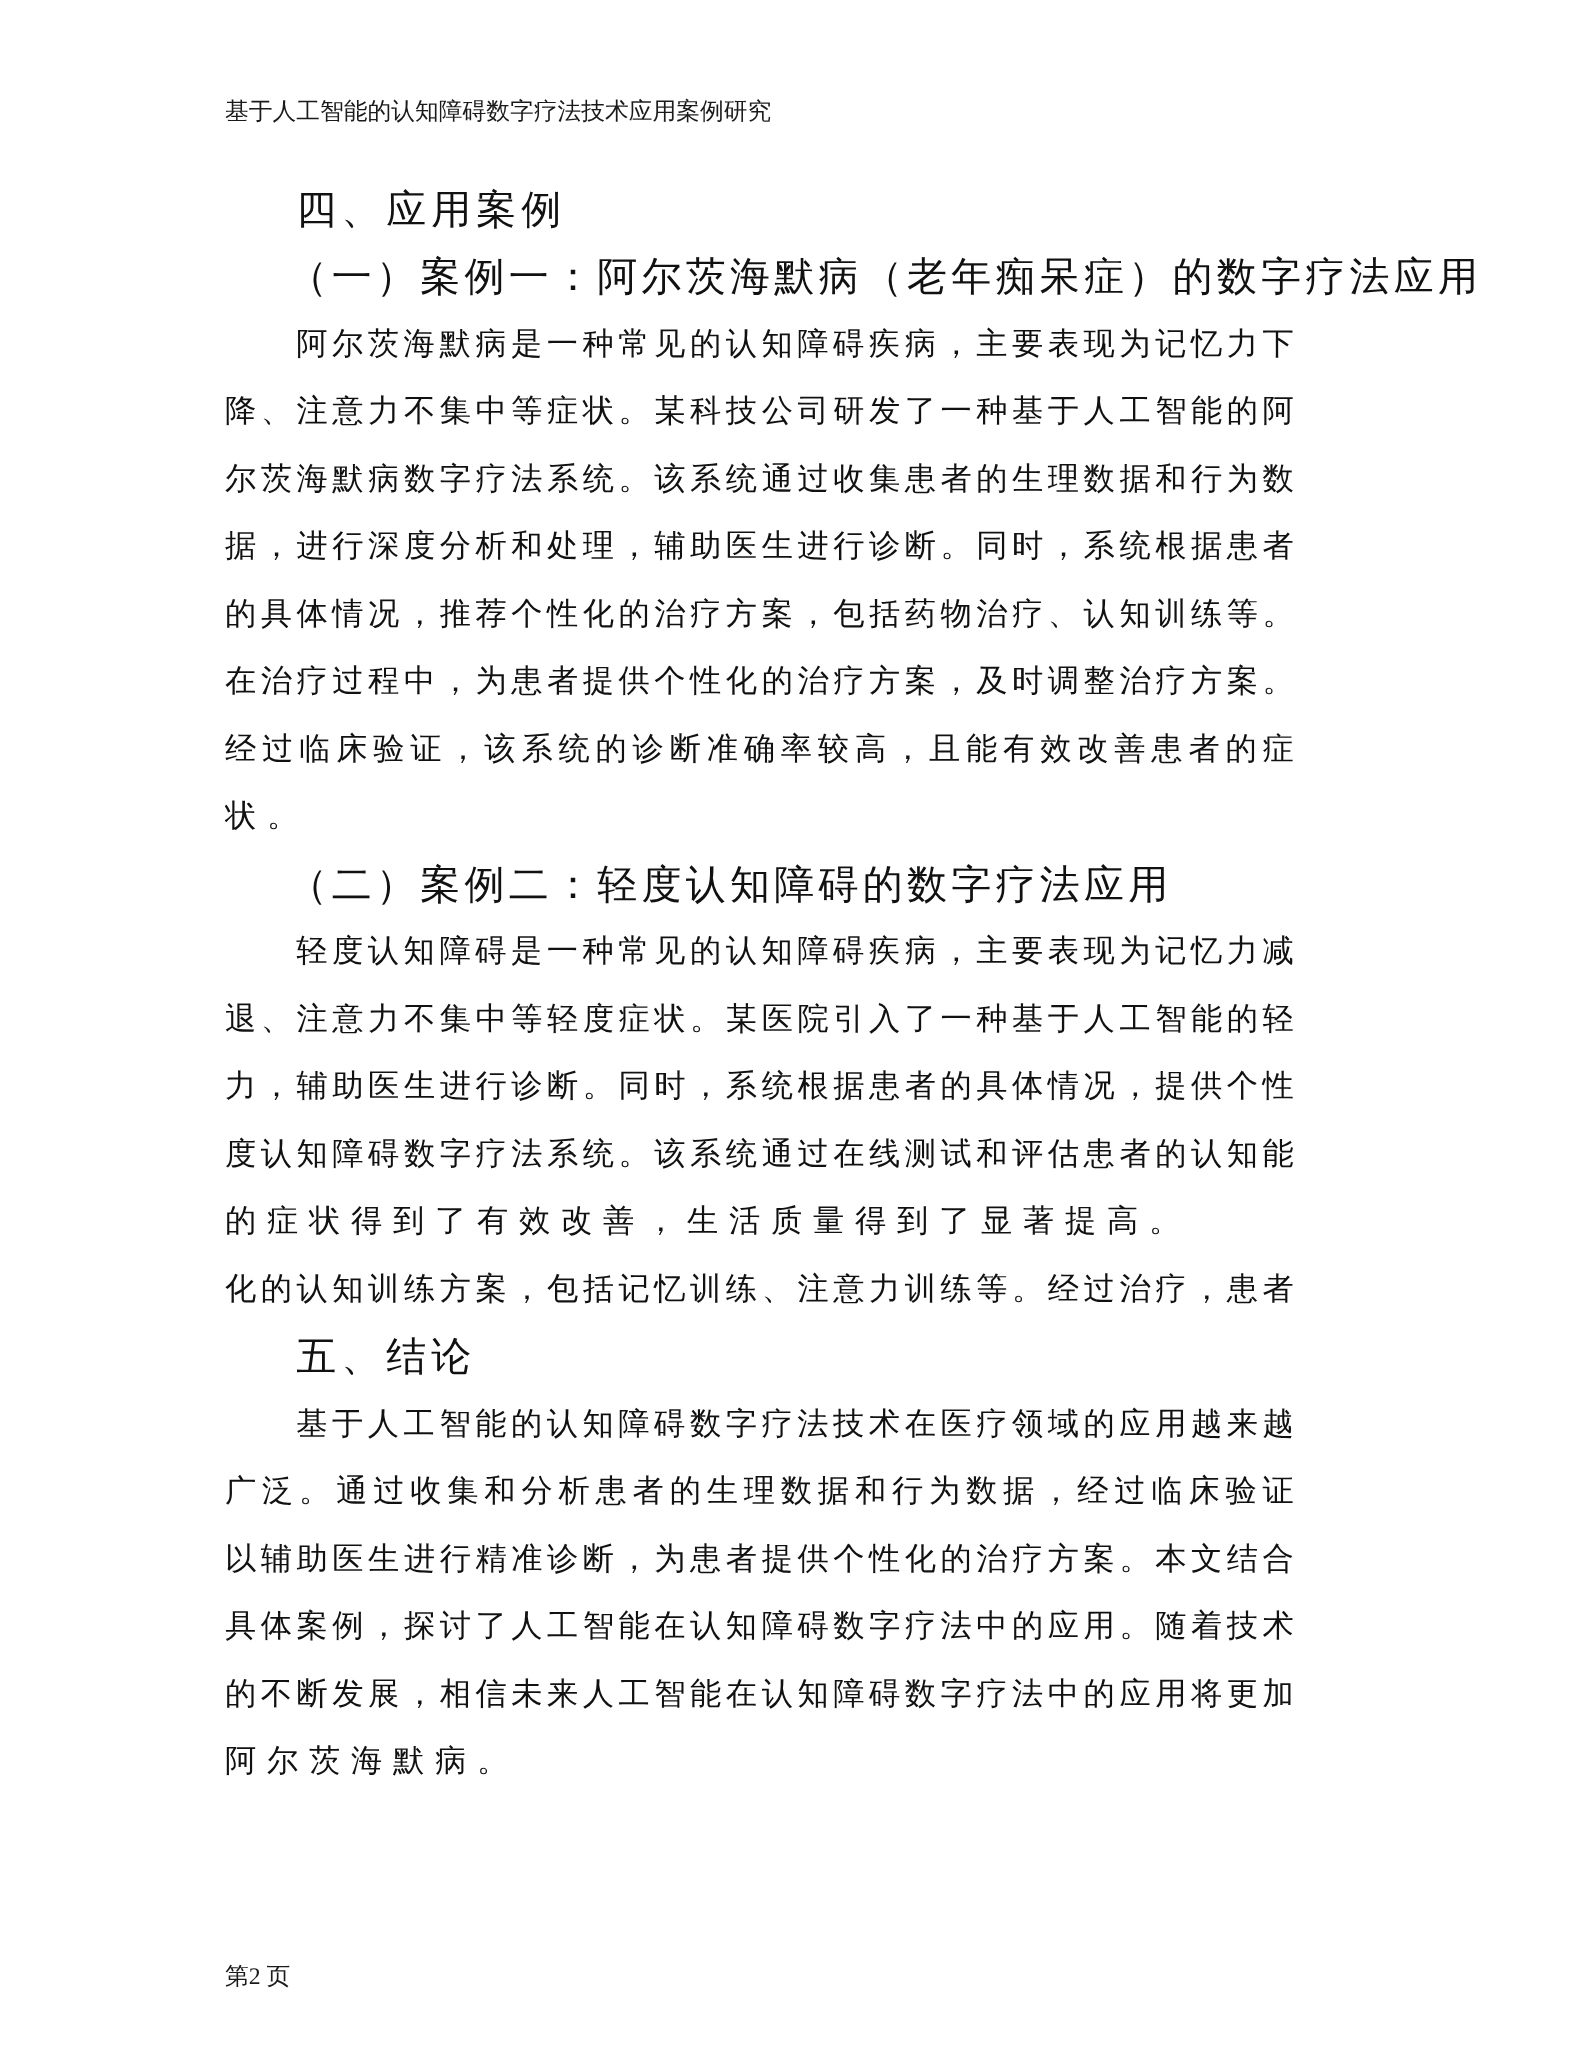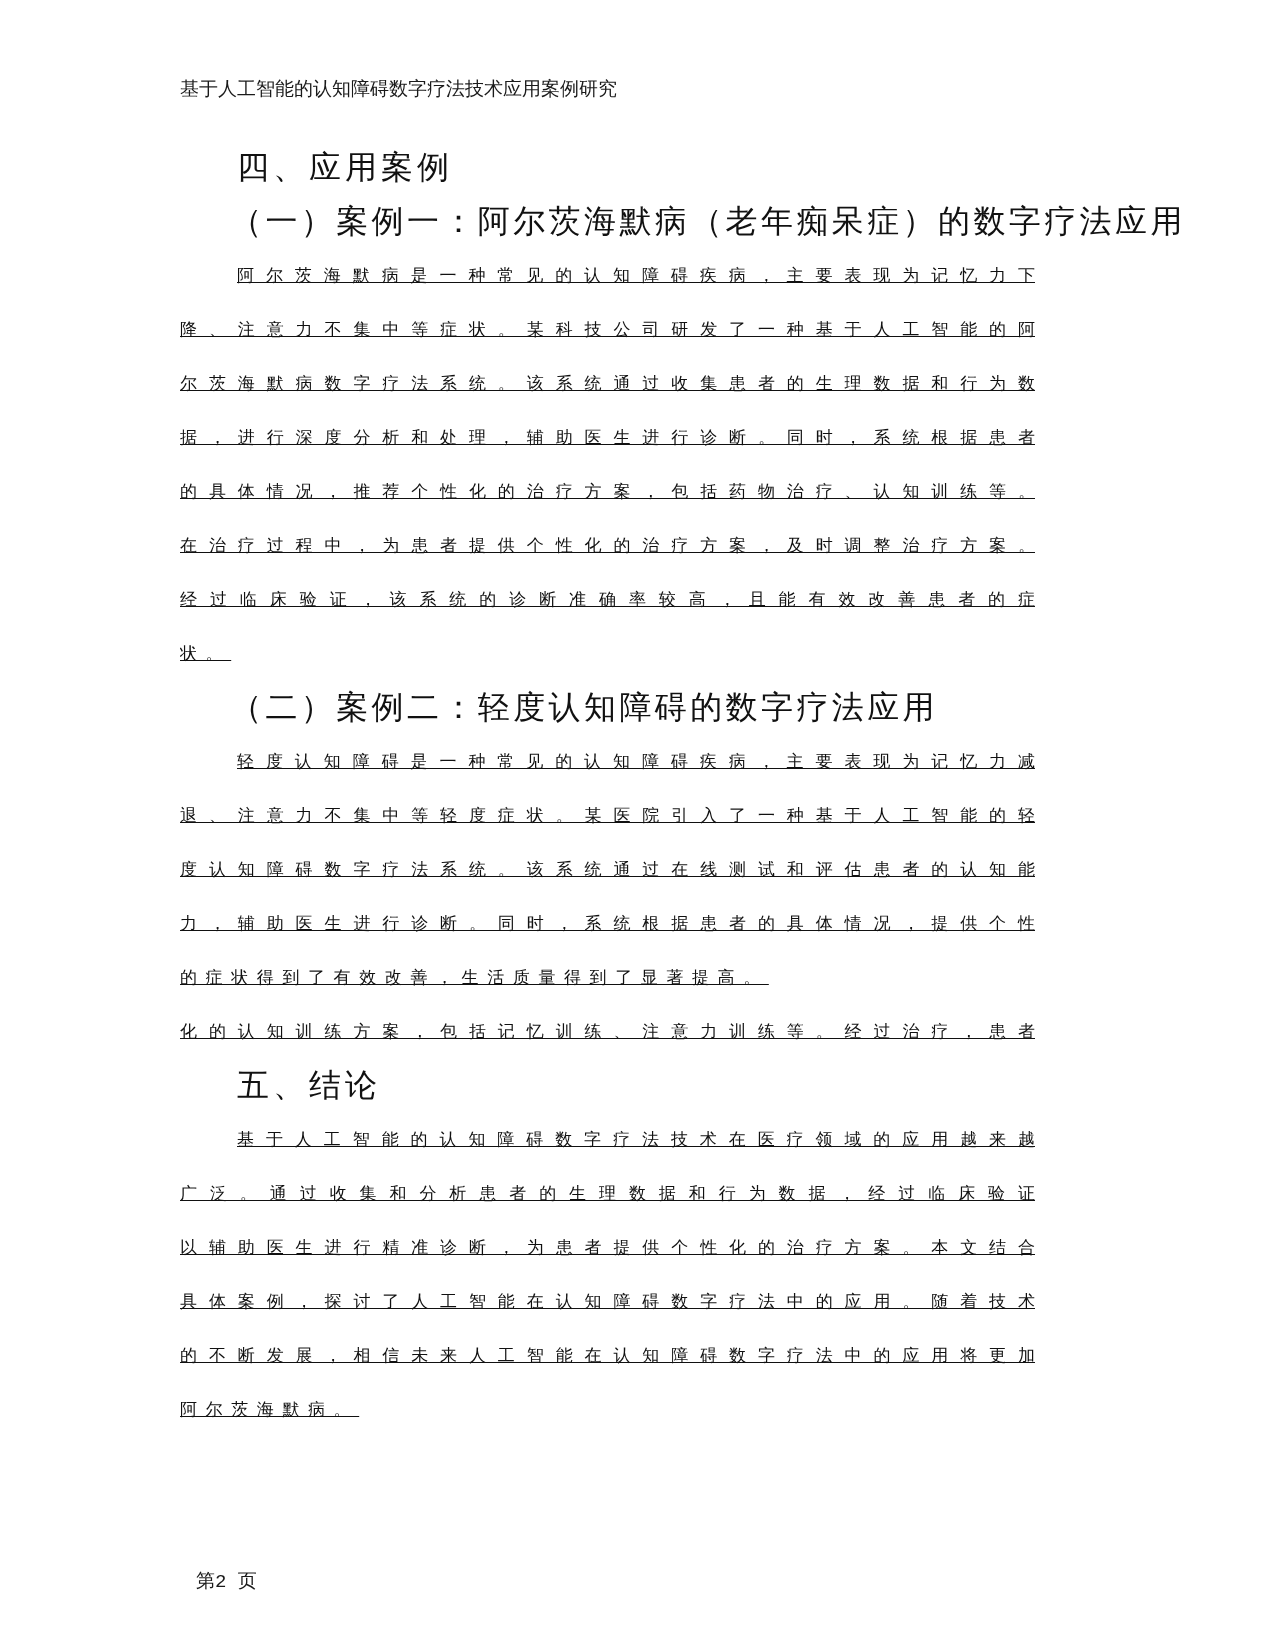--- a/index.html
+++ b/index.html
@@ -27,26 +27,25 @@
   .content {
     position: absolute;
     left: 180px;
     top: 140px;
     width: 855px;
   }
   .line {
     display: block;
     height: 54px;
     line-height: 54px;
-    font-size: 17px;
+    font-size: 25px;
     white-space: nowrap;
     text-align: justify;
     text-align-last: justify;
     overflow: hidden;
-    text-decoration: underline;
   }
   .line.last {
     text-align-last: left;
     letter-spacing: 8.6px;
   }
   .line.indent {
     padding-left: 57px;
   }
   .heading {
     display: block;
@@ -56,23 +55,23 @@
     padding-left: 57px;
     letter-spacing: 4px;
     white-space: nowrap;
   }
   .heading.sub {
     padding-left: 50px;
     letter-spacing: 3.4px;
   }
   .page-footer {
     position: absolute;
-    left: 196px;
+    left: 180px;
     top: 1568px;
-    font-family: Liberation Mono, monospace;
+    font-family: Liberation Serif, serif;
     font-size: 19px;
     color: #1a1a1a;
   }
 </style>
 </head>
 <body>
 
 <div class="page-header">基于人工智能的认知障碍数字疗法技术应用案例研究</div>
 
 <div class="content">
@@ -90,22 +89,22 @@
     <span class="line">在治疗过程中，为患者提供个性化的治疗方案，及时调整治疗方案。</span>
     <span class="line">经过临床验证，该系统的诊断准确率较高，且能有效改善患者的症</span>
     <span class="line last">状。</span>
   </div>
 
   <div class="heading sub">（二）案例二：轻度认知障碍的数字疗法应用</div>
 
   <div>
     <span class="line indent">轻度认知障碍是一种常见的认知障碍疾病，主要表现为记忆力减</span>
     <span class="line">退、注意力不集中等轻度症状。某医院引入了一种基于人工智能的轻</span>
+    <span class="line">力，辅助医生进行诊断。同时，系统根据患者的具体情况，提供个性</span>
     <span class="line">度认知障碍数字疗法系统。该系统通过在线测试和评估患者的认知能</span>
-    <span class="line">力，辅助医生进行诊断。同时，系统根据患者的具体情况，提供个性</span>
     <span class="line last">的症状得到了有效改善，生活质量得到了显著提高。</span>
     <span class="line">化的认知训练方案，包括记忆训练、注意力训练等。经过治疗，患者</span>
   </div>
 
   <div class="heading">五、结论</div>
 
   <div>
     <span class="line indent">基于人工智能的认知障碍数字疗法技术在医疗领域的应用越来越</span>
     <span class="line">广泛。通过收集和分析患者的生理数据和行为数据，经过临床验证</span>
     <span class="line">以辅助医生进行精准诊断，为患者提供个性化的治疗方案。本文结合</span>

